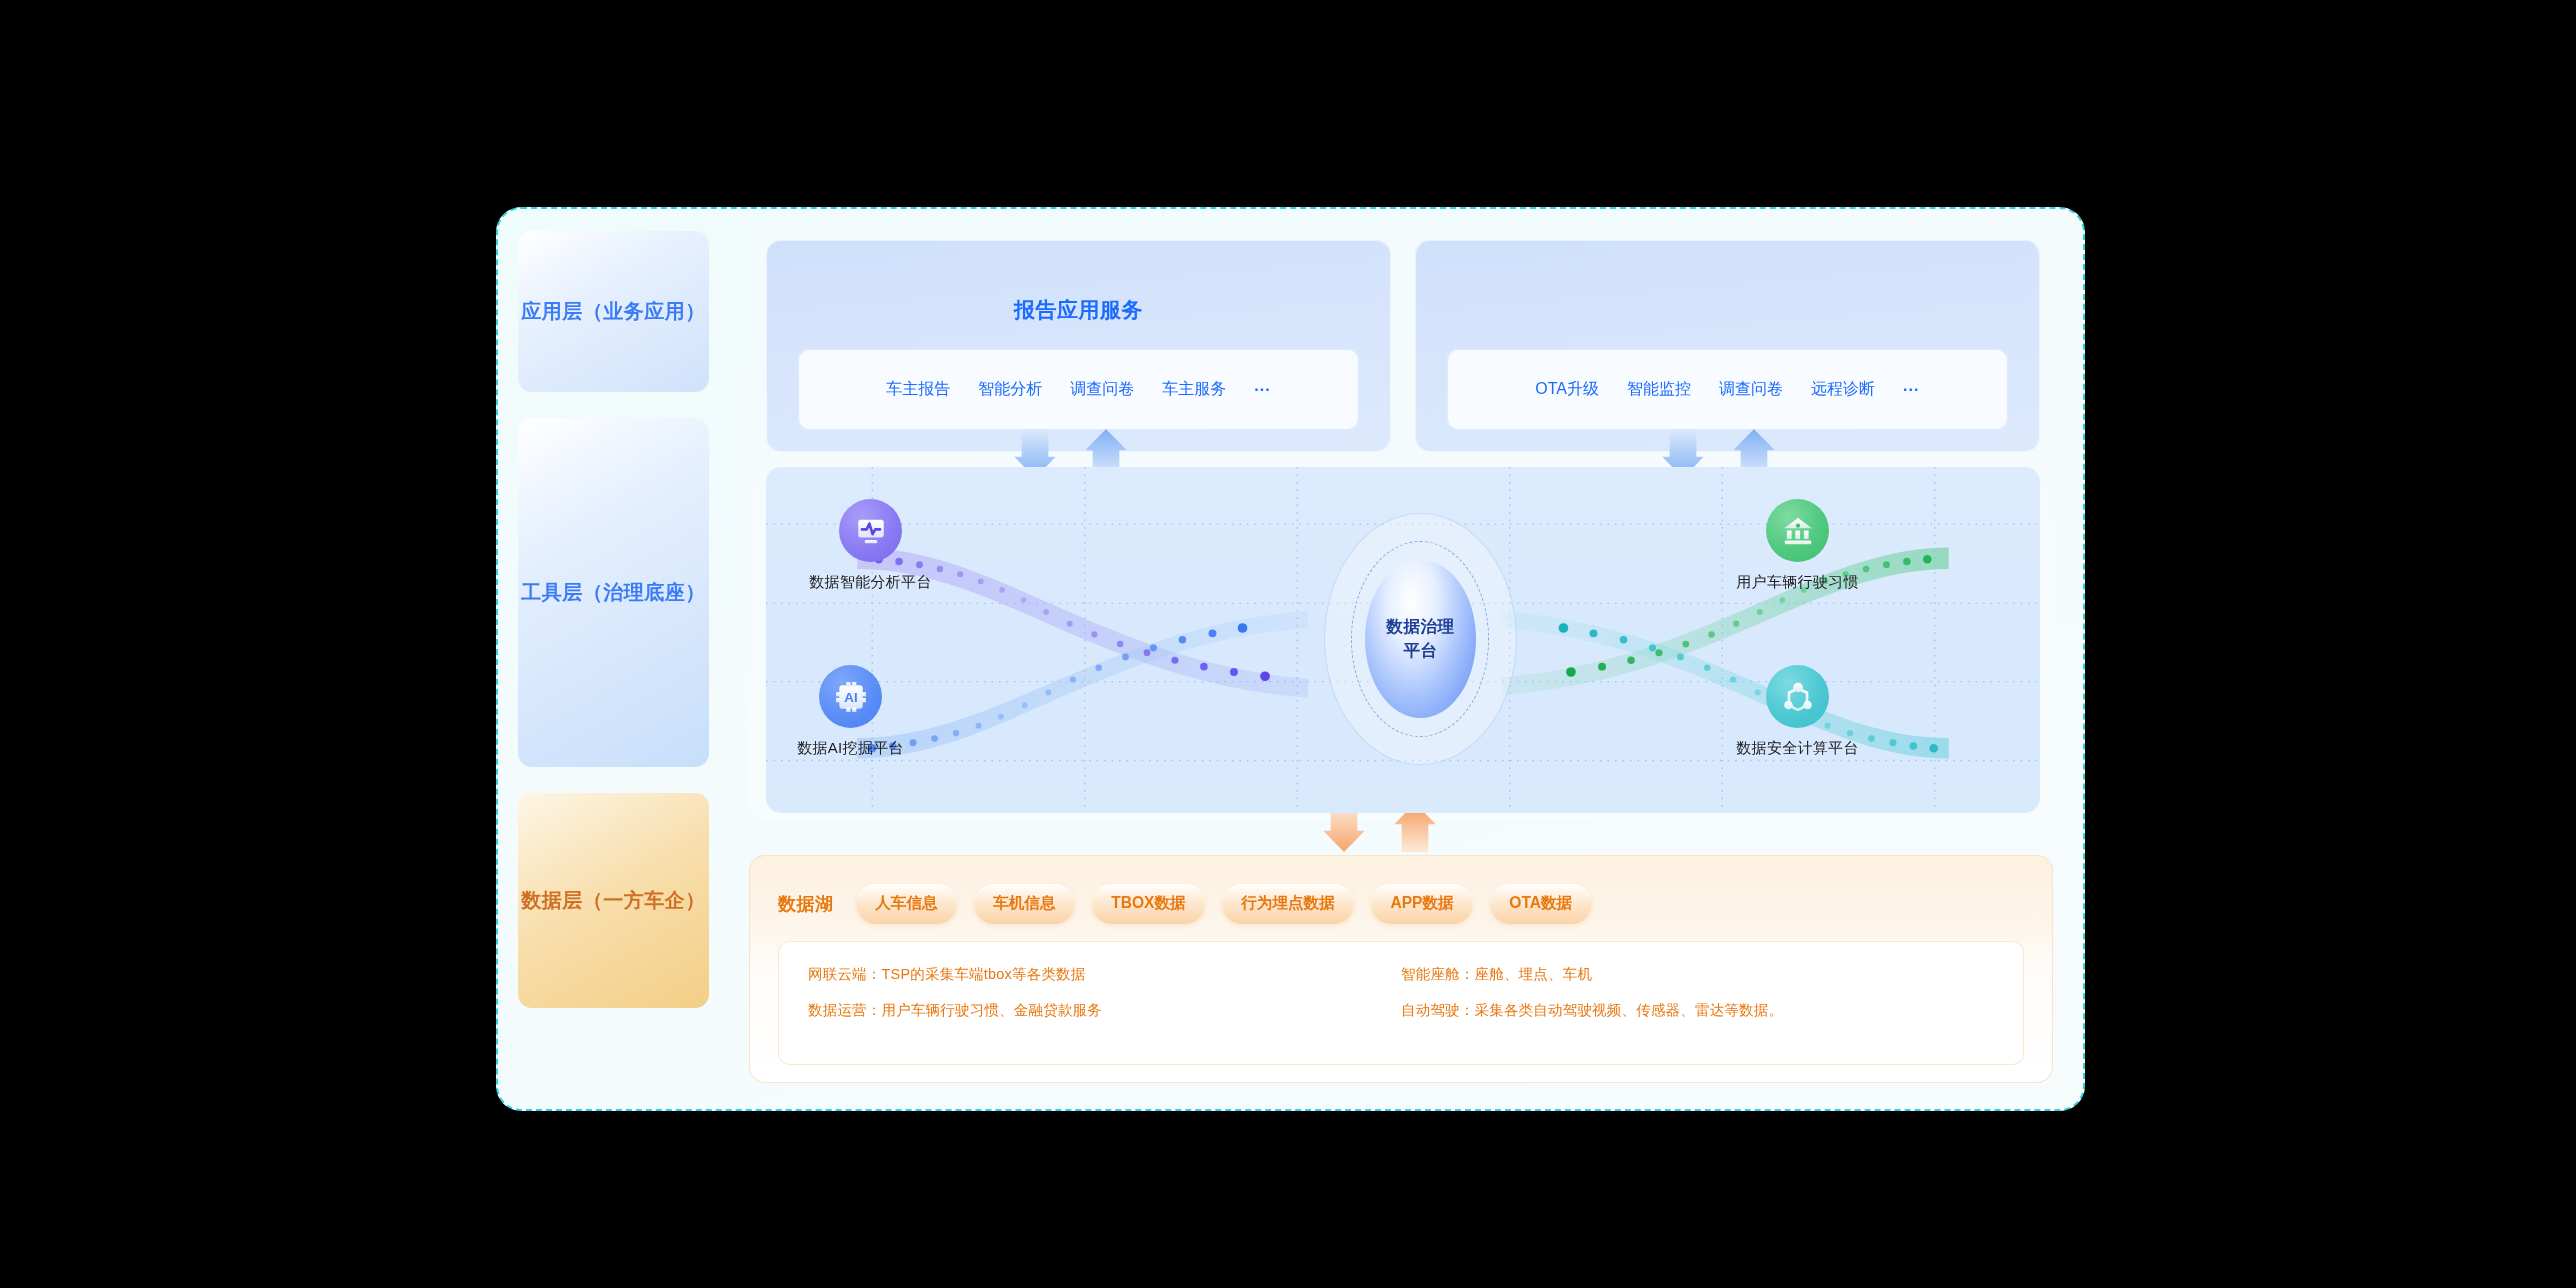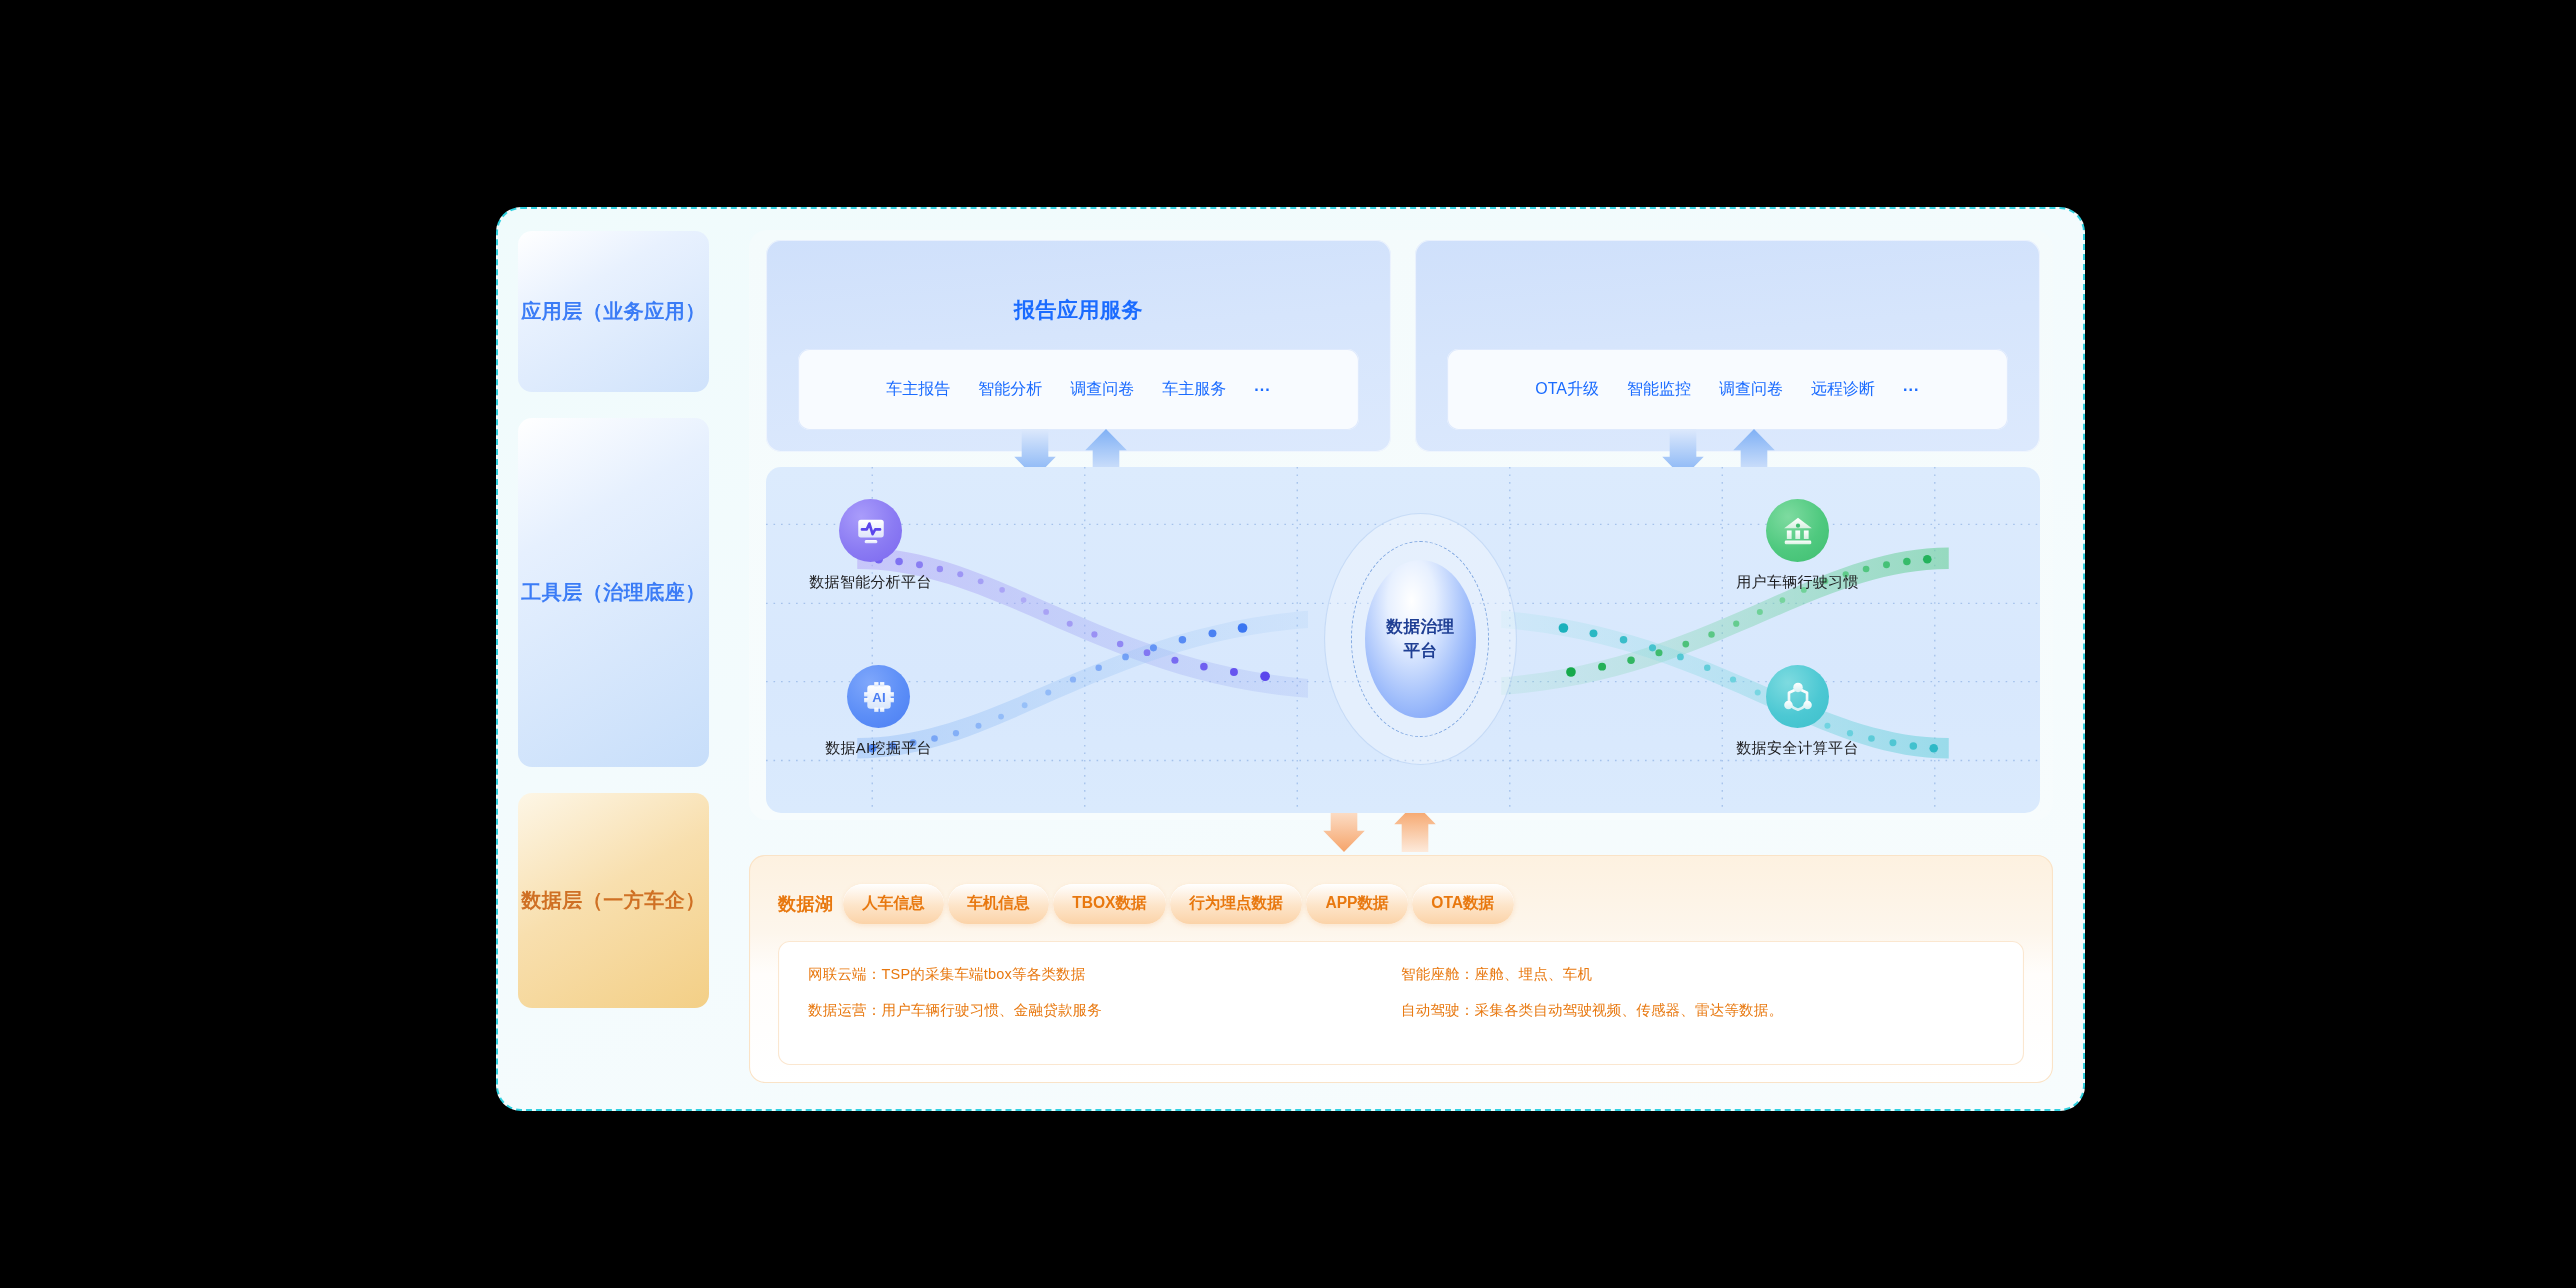--- a/index.html
+++ b/index.html
@@ -125,21 +125,21 @@
   .node-bubble {
     width: 63px; height: 63px; border-radius: 50%;
     margin: 0 auto 10.7px;
     display: flex; align-items: center; justify-content: center;
   }
   .node-label {
     font-size: 15px; color: #1d1d1f; white-space: nowrap;
     letter-spacing: 0.3px;
   }
   #node-analysis { left: 790px; top: 499px; }
-  #node-ai       { left: 798px; top: 665px; }
+  #node-ai       { left: 770px; top: 665px; }
   #node-bank     { left: 1717px; top: 499px; }
   #node-secure   { left: 1717px; top: 665px; }
   #node-analysis .node-bubble { background: radial-gradient(circle at 35% 28%, #a99cfb 0%, #8b7bf3 55%, #7a67ef 100%); }
   #node-ai       .node-bubble { background: radial-gradient(circle at 35% 28%, #7fa7fb 0%, #5c8ef7 55%, #4b7ef3 100%); }
   #node-bank     .node-bubble { background: radial-gradient(circle at 35% 28%, #7edba0 0%, #4fc97f 55%, #3fbe70 100%); }
   #node-secure   .node-bubble { background: radial-gradient(circle at 35% 28%, #7edbe0 0%, #4cc8d3 55%, #3dbfcb 100%); }
 
   
   #hub { position: absolute; left: 1294px; top: 513px; width: 252px; height: 252px; }
   #hub-ring-outer {
@@ -169,21 +169,21 @@
   #data-panel {
     position: absolute;
     left: 749px; top: 855px;
     width: 1304px; height: 228px;
     border-radius: 16px;
     background: linear-gradient(180deg,#fdf1e0 0%, #fdf6ec 34%, #fffdfb 52%, #ffffff 100%);
     box-shadow: inset 0 0 0 1.1px #fae3c7;
   }
   #lake-row {
     position: absolute; left: 29px; top: 27px; right: 29px; height: 43px;
-    display: flex; align-items: center; gap: 4px;
+    display: flex; align-items: center; gap: 17px;
   }
   #lake-title {
     font-size: 18px; font-weight: 700; color: #e8780f;
     letter-spacing: 0.5px; margin-right: 5.4px; white-space: nowrap;
   }
   .lake-pill {
     height: 40px; padding: 0 19.3px;
     border-radius: 20.4px;
     background: linear-gradient(180deg,#ffffff 0%, #fde4c8 55%, #fbd3a8 100%);
     box-shadow: 0 1.6px 5.4px rgba(238,150,60,.18), inset 0 0.5px 0 rgba(255,255,255,.9);

